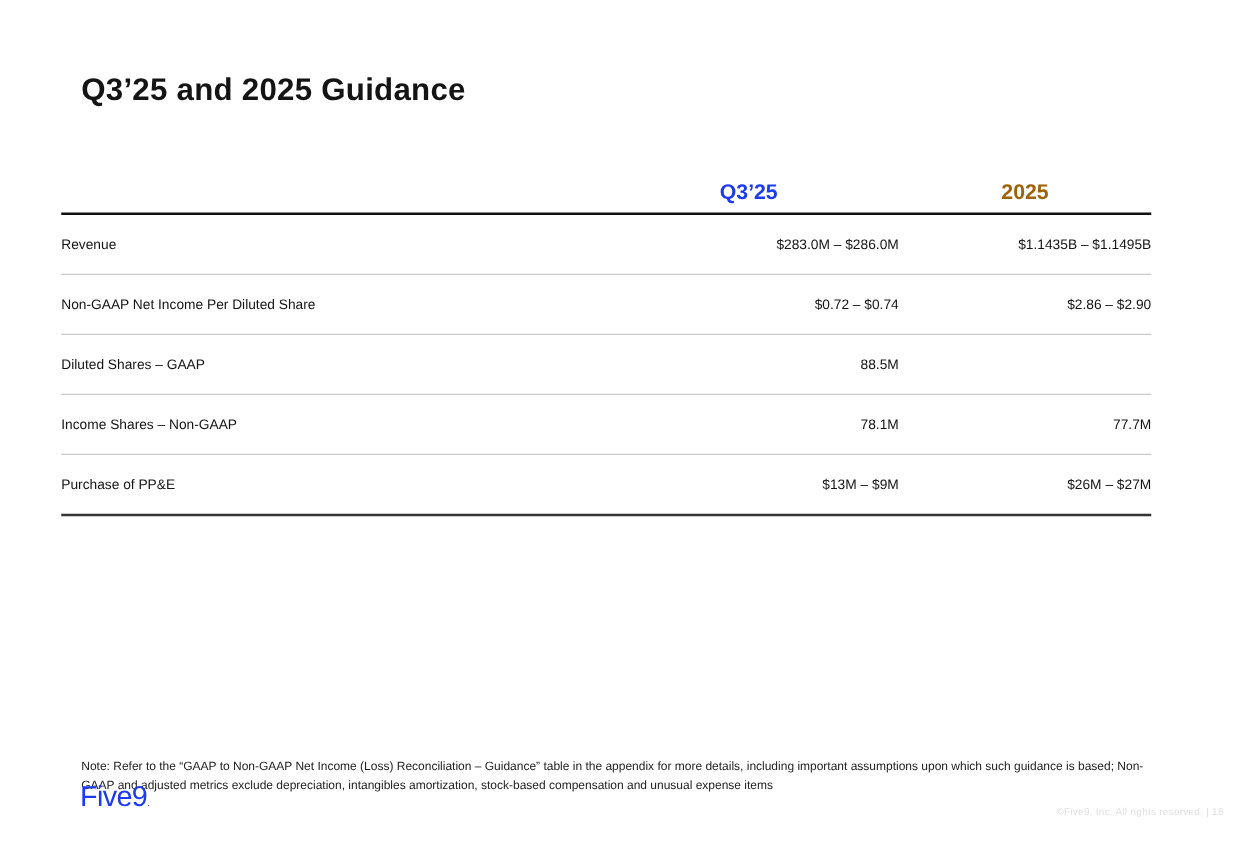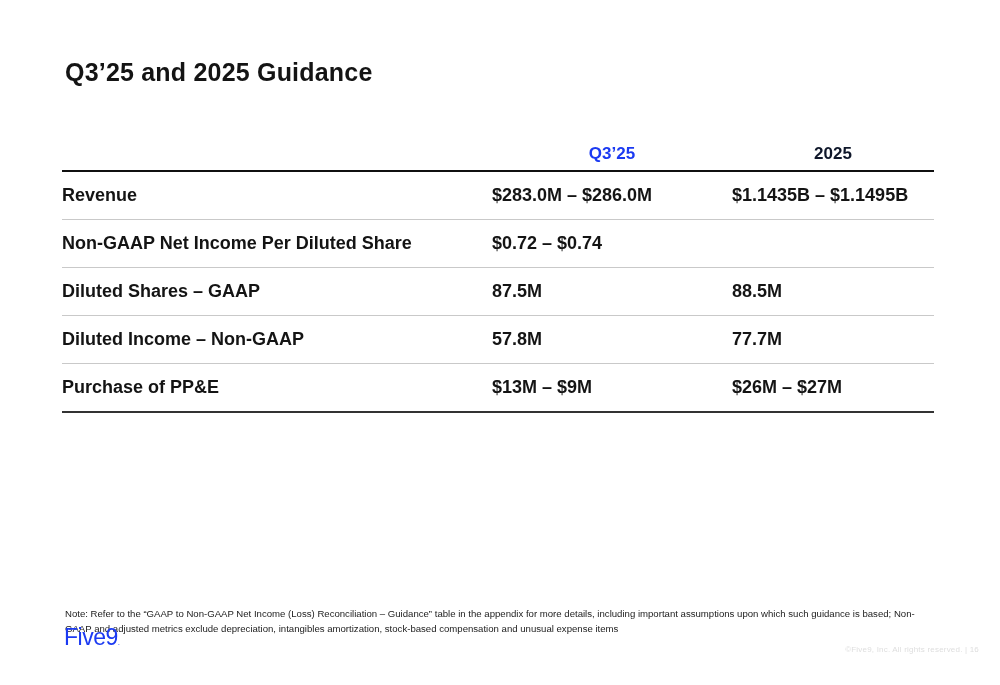--- a/index.html
+++ b/index.html
@@ -18,21 +18,21 @@
     position: absolute;
     left: 65px;
     top: 58px;
     font-size: 25px;
     font-weight: 700;
     letter-spacing: 0.2px;
     color: #141414;
   }
   .gtable {
     position: absolute;
-    left: 62px;
+    left: 49px;
     top: 140px;
     width: 872px;
   }
   .thead {
     display: grid;
     grid-template-columns: 430px 240px 202px;
     align-items: end;
     height: 30px;
     border-bottom: 2px solid #101010;
   }
@@ -43,23 +43,23 @@
     padding-bottom: 6px;
   }
   .trow {
     display: grid;
     grid-template-columns: 430px 240px 202px;
     align-items: center;
     height: 47px;
     border-bottom: 1px solid #c9c9c9;
   }
   .trow:last-child { border-bottom: 2.5px solid #333333; }
-  .cell { font-size: 18px; font-weight: bold; }
+  .cell { font-size: 11px; }
   .cell.label { text-align: left; }
-  .cell.val { text-align: left; }
+  .cell.val { text-align: right; }
   .note {
     position: absolute;
     left: 65px;
     top: 607px;
     width: 862px;
     font-size: 9.6px;
     line-height: 1.55;
     color: #222222;
   }
   .logo {
@@ -88,40 +88,40 @@
 <body>
 
 <div class="slide">
 
   <div class="title">Q3’25 and 2025 Guidance</div>
 
   <div class="gtable">
     <div class="thead">
       <div class="hcell"></div>
       <div class="hcell" style="color:#1b3af2;">Q3’25</div>
-      <div class="hcell" style="color:#0f172a;">2025</div>
+      <div class="hcell" style="color:#a16207;">2025</div>
     </div>
 
     <div class="trow">
       <div class="cell label">Revenue</div>
       <div class="cell val">$283.0M – $286.0M</div>
       <div class="cell val">$1.1435B – $1.1495B</div>
     </div>
     <div class="trow">
       <div class="cell label">Non-GAAP Net Income Per Diluted Share</div>
       <div class="cell val">$0.72 – $0.74</div>
+      <div class="cell val">$2.86 – $2.90</div>
     </div>
     <div class="trow">
       <div class="cell label">Diluted Shares – GAAP</div>
-      <div class="cell val">87.5M</div>
       <div class="cell val">88.5M</div>
     </div>
     <div class="trow">
-      <div class="cell label">Diluted Income – Non-GAAP</div>
-      <div class="cell val">57.8M</div>
+      <div class="cell label">Income Shares – Non-GAAP</div>
+      <div class="cell val">78.1M</div>
       <div class="cell val">77.7M</div>
     </div>
     <div class="trow">
       <div class="cell label">Purchase of PP&amp;E</div>
       <div class="cell val">$13M – $9M</div>
       <div class="cell val">$26M – $27M</div>
     </div>
   </div>
 
   <div class="note">Note: Refer to the “GAAP to Non-GAAP Net Income (Loss) Reconciliation – Guidance” table in the appendix for more details, including important assumptions upon which such guidance is based; Non-GAAP and adjusted metrics exclude depreciation, intangibles amortization, stock-based compensation and unusual expense items</div>

